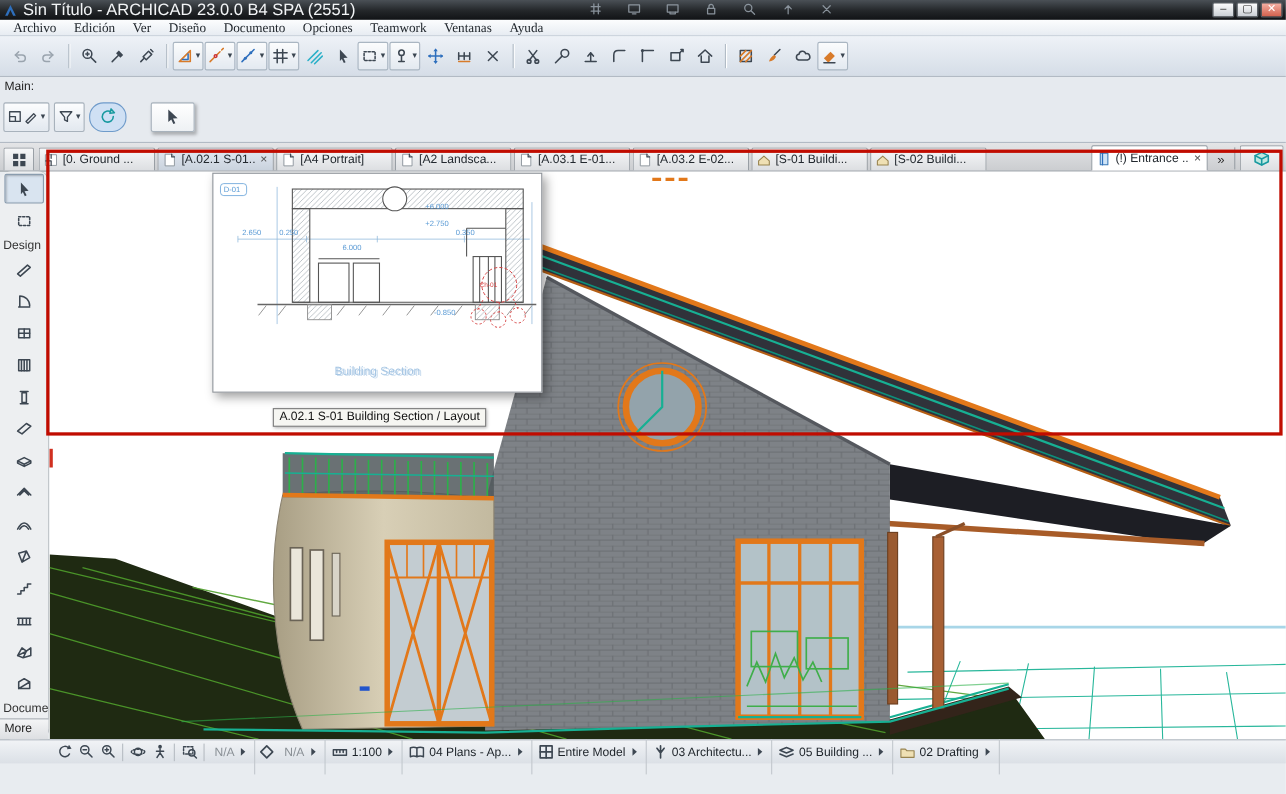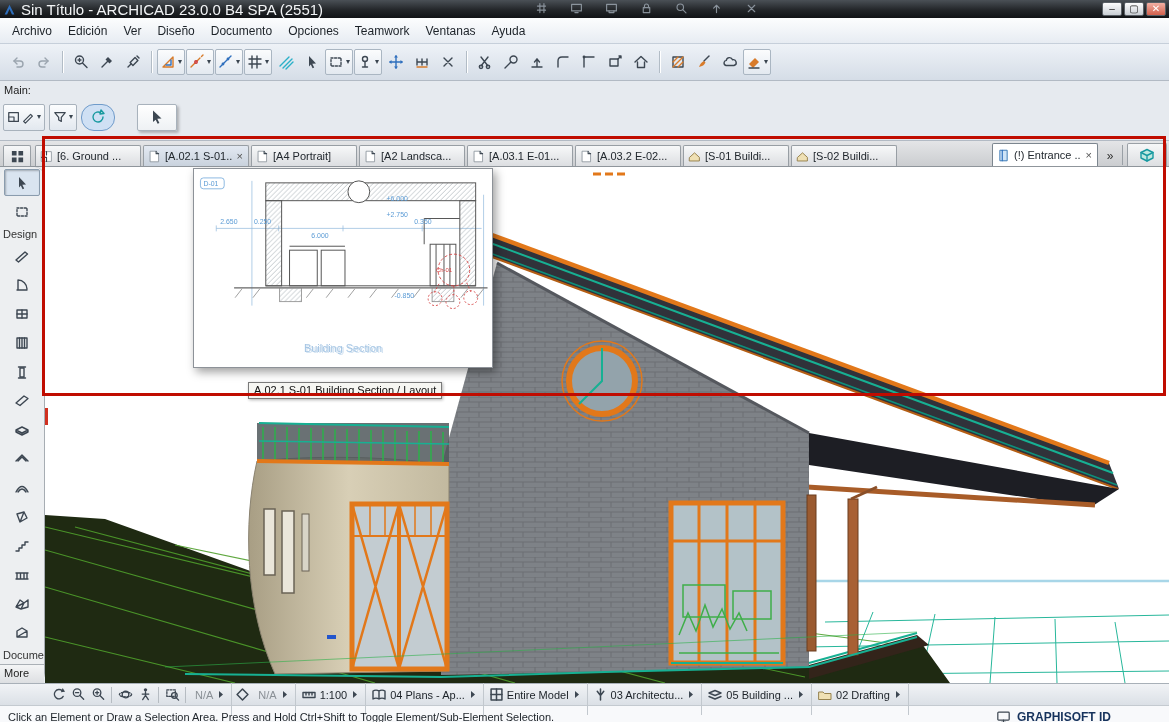--- a/index.html
+++ b/index.html
@@ -8,21 +8,21 @@
 
   
   .titlebar{height:18px;background:linear-gradient(#4a5056,#232629 55%,#111316);display:flex;align-items:center;color:#f2f4f6;padding:0 3px;gap:5px;position:relative;}
   .title-text{font-size:15px;white-space:nowrap;}
   .tb-icons{position:absolute;left:535px;top:2px;display:flex;gap:22px;opacity:.85;}
   .win-btns{position:absolute;right:3px;top:2px;display:flex;gap:2px;}
   .win-btn{width:20px;height:14px;background:linear-gradient(#fdfdfd,#c9ced4);border:1px solid #5a6066;border-radius:2px;color:#222;font-size:10px;line-height:11px;text-align:center;}
   .win-btn.close{background:linear-gradient(#f3b0a4,#d2604c);color:#fff;}
 
   
-  .menubar{height:26px;background:linear-gradient(#fcfdfe,#e7ecf2);border-bottom:1px solid #c6cfda;display:flex;align-items:center;padding-left:4px;}
+  .menubar{height:15px;background:linear-gradient(#fcfdfe,#e7ecf2);border-bottom:1px solid #c6cfda;display:flex;align-items:center;padding-left:4px;font-family:Liberation Serif, serif;}
   .menu-item{padding:2px 8px;font-size:12px;}
 
   
   .toolbar{height:37px;background:linear-gradient(#eef2f7,#d5dde7);border-bottom:1px solid #b2bac4;display:flex;align-items:center;padding-left:5px;}
   .tb-btn{height:26px;min-width:26px;display:flex;align-items:center;justify-content:center;border:1px solid transparent;border-radius:2px;padding:0 2px;}
   .tb-combo{border:1px solid #aab6c2;background:linear-gradient(#fbfcfd,#e3e9f0);margin-right:1px;}
   .caret{font-size:8px;color:#3a4550;margin-left:2px;line-height:8px;}
   .tb-sep{width:1px;height:22px;background:#b2bcc6;margin:0 5px;box-shadow:1px 0 0 #fff;}
 
   
@@ -353,21 +353,21 @@
         <svg class="i" width="15" height="15" viewBox="0 0 16 16">
           <path class="f" d="M2,2 h5 v5 h-5 Z M9,2 h5 v5 h-5 Z M2,9 h5 v5 h-5 Z M9,9 h5 v5 h-5 Z"></path>
         </svg>
       </div>
 
     <div class="tab">
         <svg class="i" width="13" height="13" viewBox="0 0 16 16">
           <rect class="pagef" x="2" y="2" width="12" height="12"></rect>
           <path d="M2,9 H8 V14 M8,2 V6"></path>
         </svg>
-        <span class="lbl">[6. Ground ...</span>
+        <span class="lbl">[0. Ground ...</span>
       </div>
 
     <div class="tab hot">
         <svg class="i" width="13" height="13" viewBox="0 0 16 16">
           <path class="pagef" d="M3,1.5 H10 L13,4.5 V14.5 H3 Z"></path>
           <path d="M10,1.5 V4.5 H13"></path>
         </svg>
         <span class="lbl">[A.02.1 S-01...</span>
         <span class="tab-close">×</span>
       </div>
@@ -815,26 +815,16 @@
         </svg>
         <span class="lbl">02 Drafting</span>
         <span class="bb-caret">
           <svg class="i" width="8" height="9" viewBox="0 0 8 9">
             <path class="f" d="M2,1 L6,4.5 L2,8 Z"></path>
           </svg>
         </span>
       </div>
   </div>
 
-  <div class="statusbar">
-    <span>Click an Element or Draw a Selection Area. Press and Hold Ctrl+Shift to Toggle Element/Sub-Element Selection.</span>
-    <span class="brand-wrap">
-      <svg class="i" width="15" height="14" viewBox="0 0 16 16">
-          <rect x="1.5" y="2.5" width="13" height="9" rx="1"></rect>
-          <path d="M5.5,14 H10.5 M8,11.5 V14"></path>
-        </svg>
-      <span class="brand">GRAPHISOFT ID</span>
-    </span>
-  </div>
 
   <div class="red-annotation"></div>
   <div class="red-tick"></div>
 </div>
 
 </body></html>

